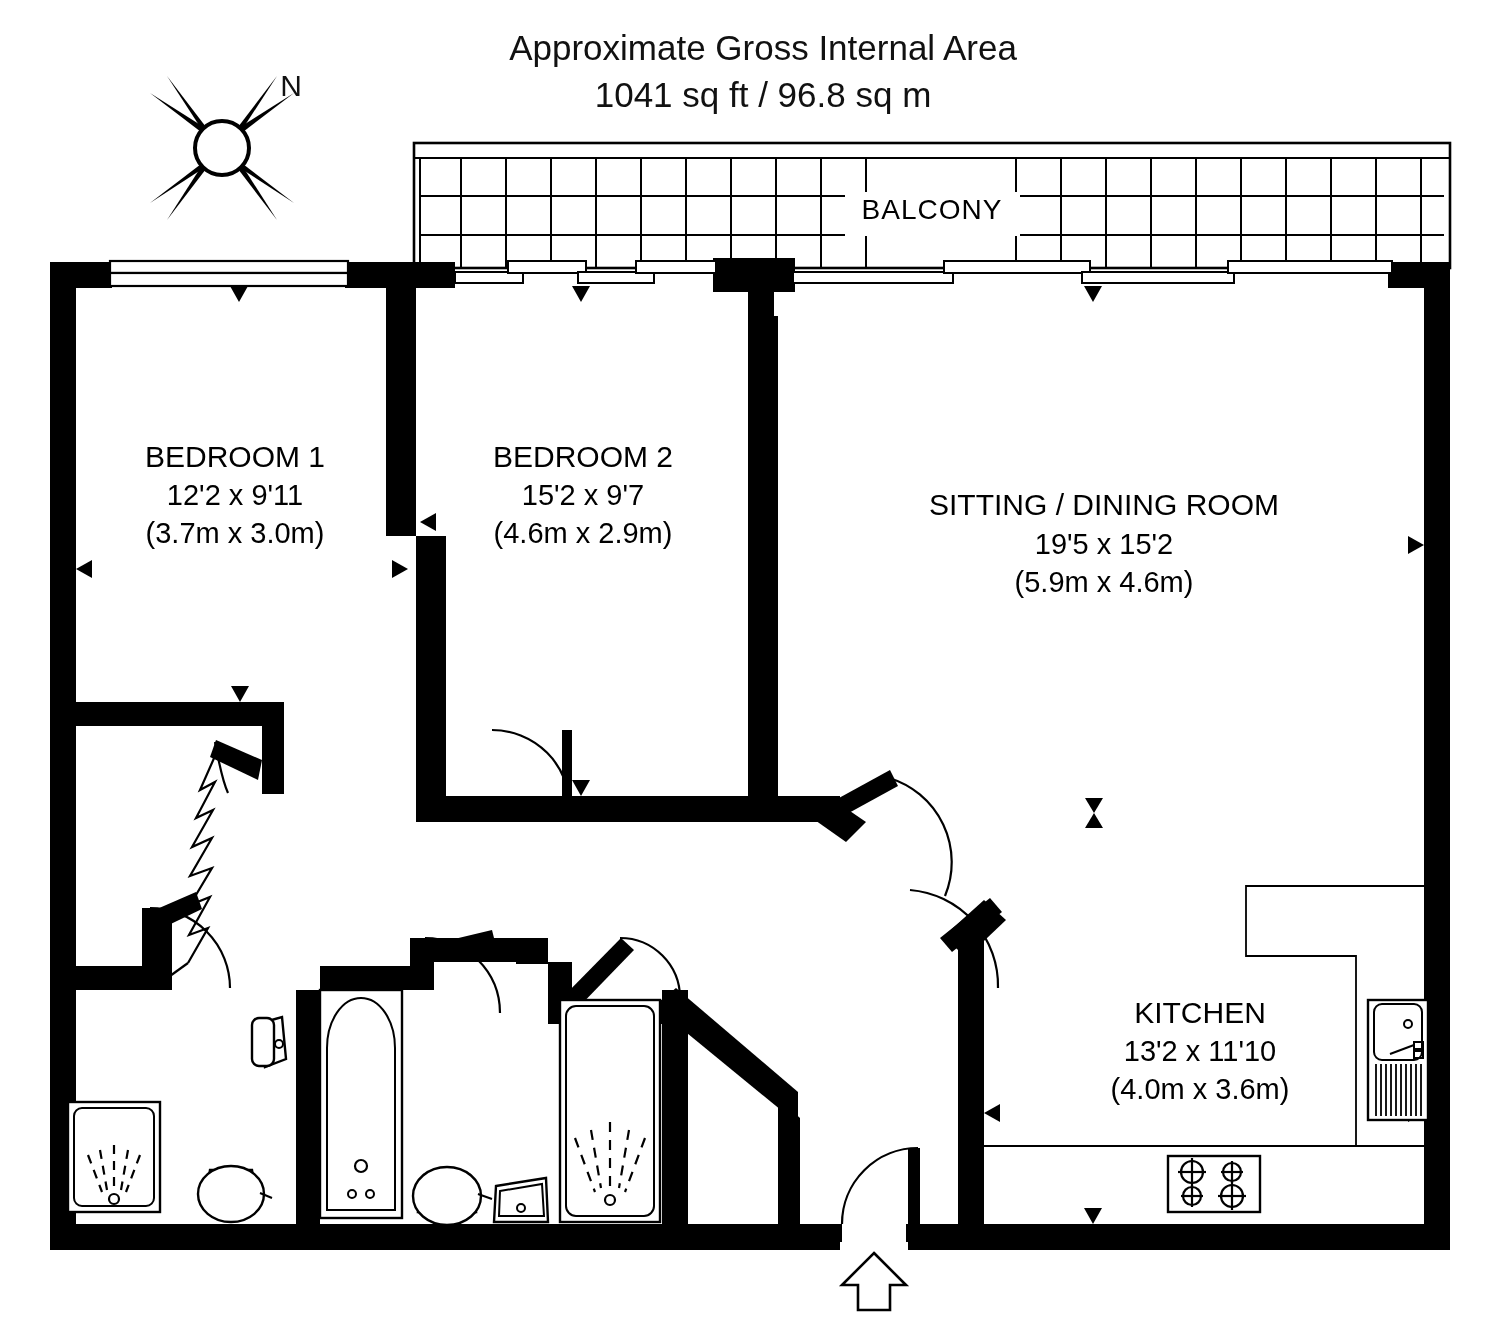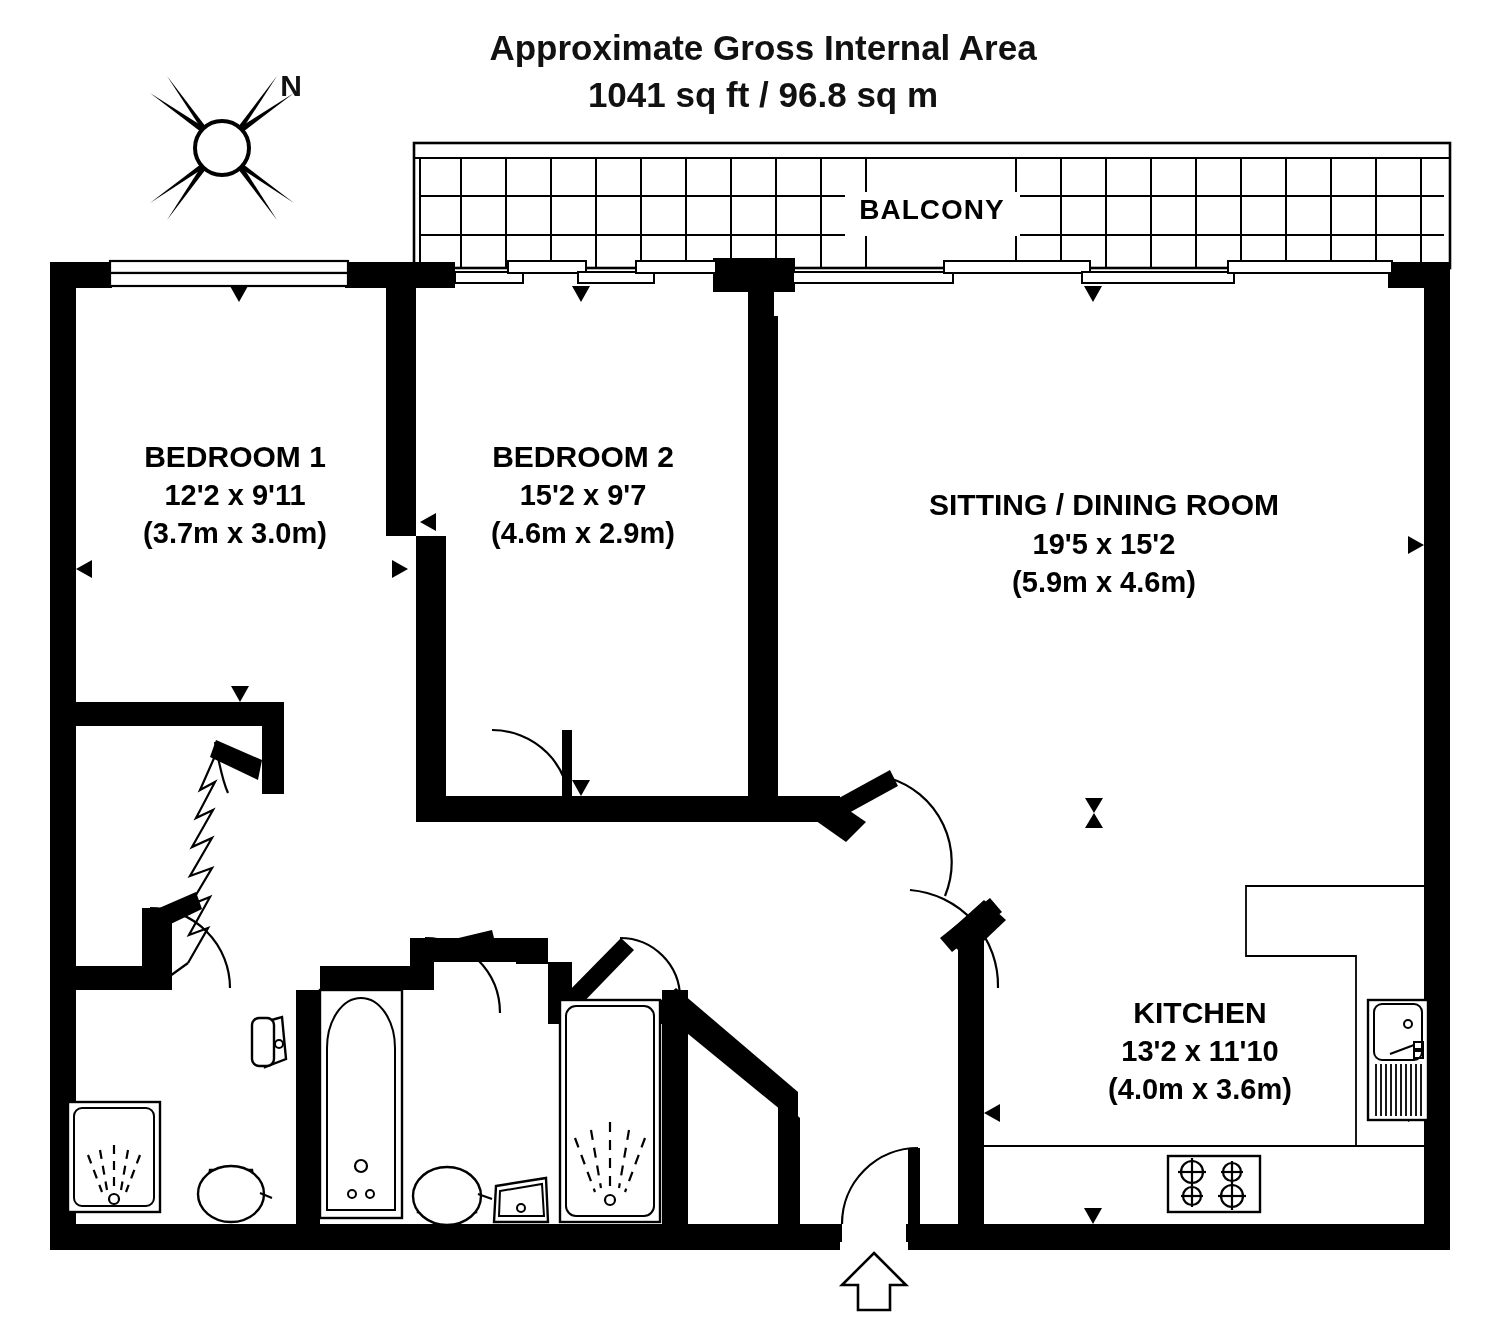--- a/index.html
+++ b/index.html
@@ -14,21 +14,20 @@
     font-family: "Liberation Sans", sans-serif;
     color: #000000;
     position: relative;
     overflow: hidden;
   }
   #plan-root {
     position: absolute;
     left: 0; top: 0;
     width: 1500px;
     height: 1318px;
-    font-weight: bold;
   }
   svg.plan-svg {
     display: block;
     width: 1500px;
     height: 1318px;
   }
   .hdr-title {
     font-size: 35px;
     font-family: "Liberation Sans", sans-serif;
     fill: #111111;

